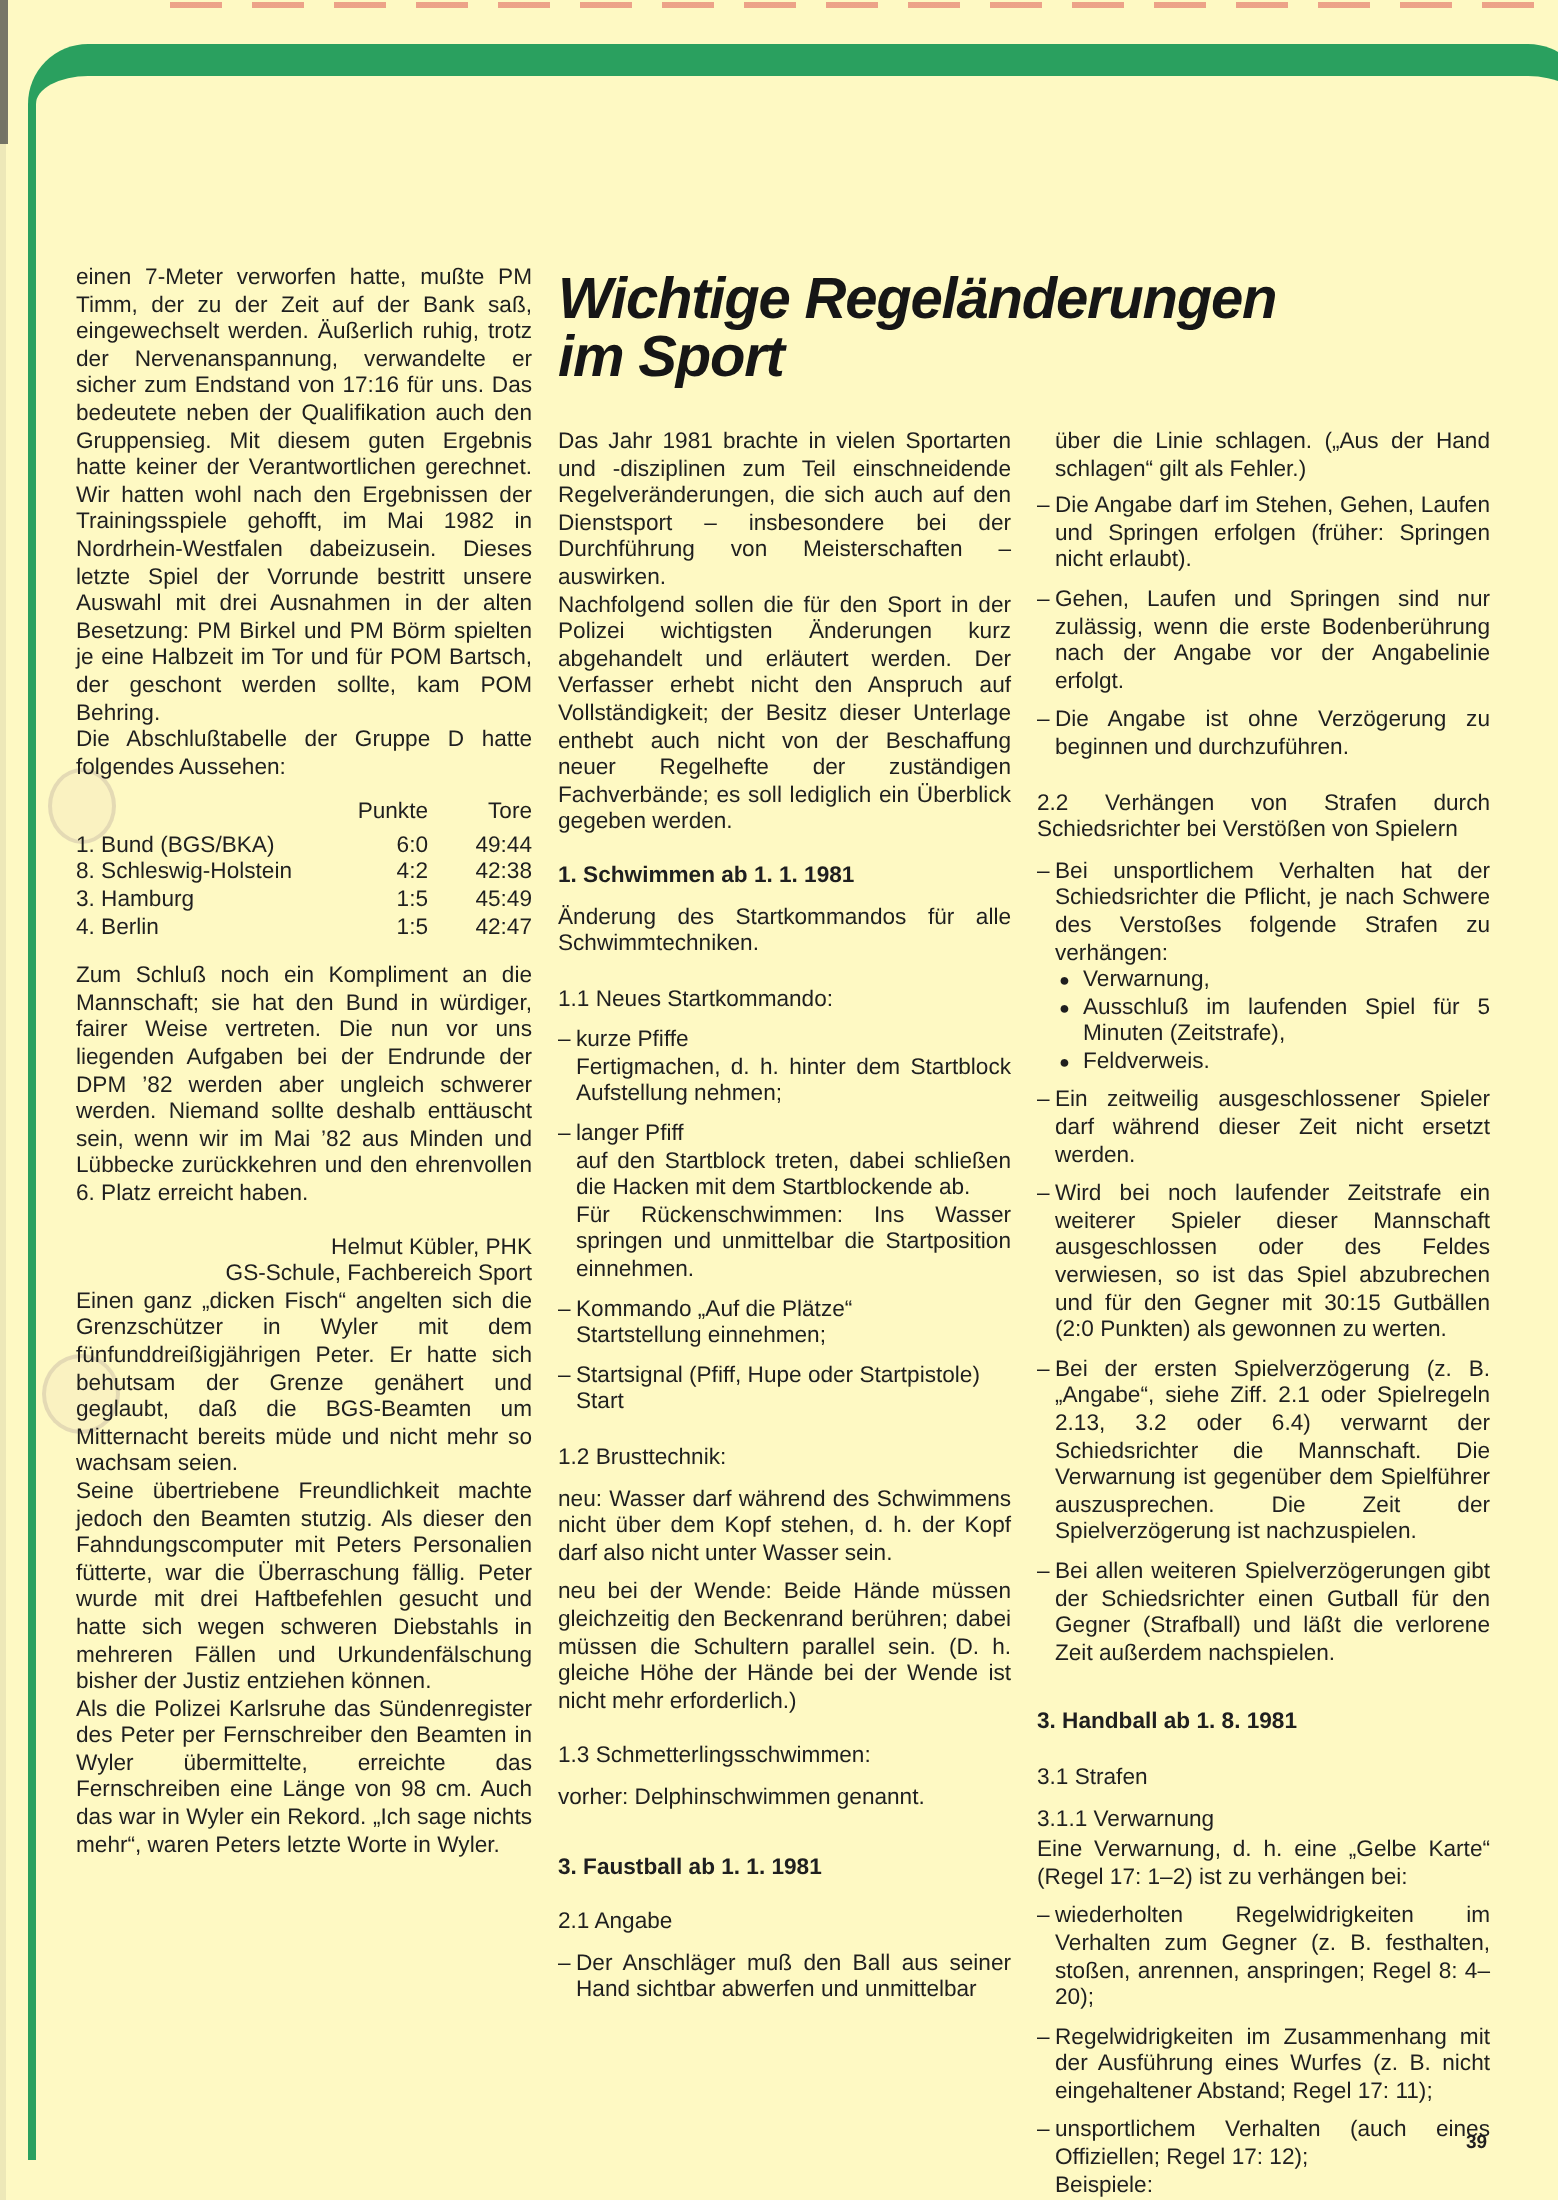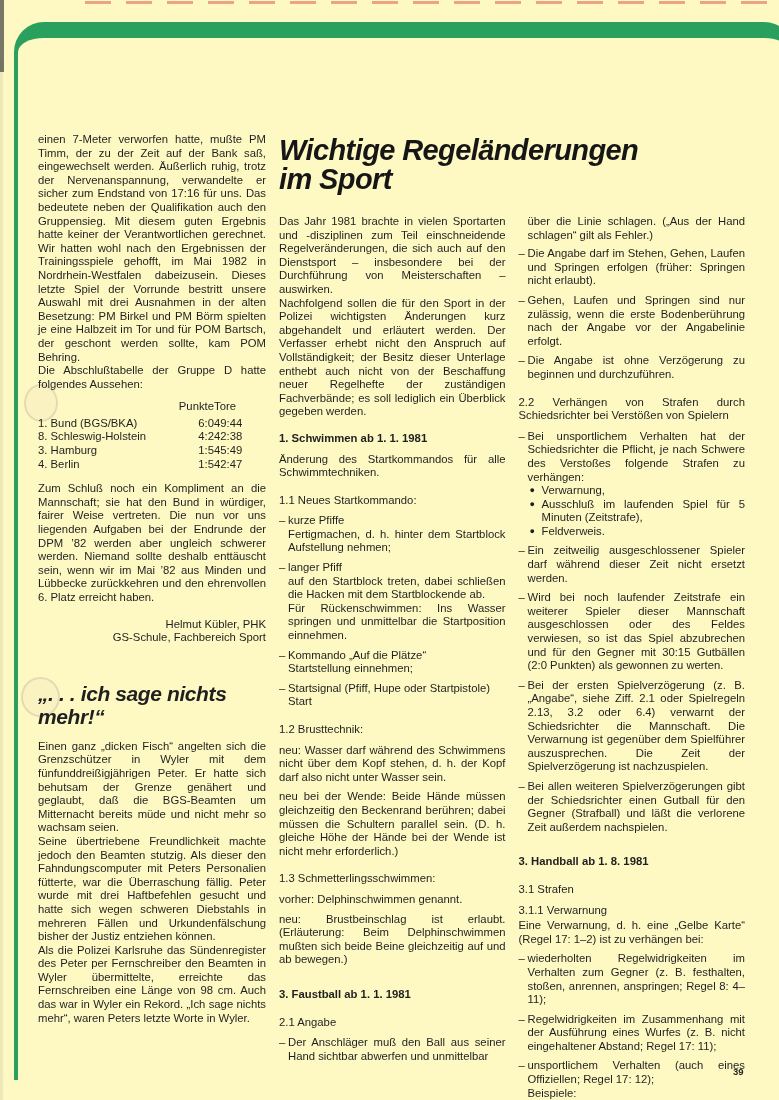--- a/index.html
+++ b/index.html
@@ -31,21 +31,21 @@
 
   p { margin:0; }
   .just { text-align:justify; }
   .prelines { white-space:pre-line; }
 
   
   .table { margin-top:9px; margin-bottom:11px; }
   .trow { display:flex; }
   .trow .team { flex:1; }
   .trow .pts { width:46px; text-align:right; }
-  .trow .tor { width:52px; }
+  .trow .tor { width:52px; text-align:right; }
   .thead { margin-bottom:3px; }
 
   .sig { text-align:right; margin-top:13px; }
 
   .story-title { font-size:21px; line-height:23px; font-weight:bold; font-style:italic;
     letter-spacing:-0.4px; margin:37px 0 12px 0; white-space:pre-line; }
 
   .title { font-size:29px; line-height:29px; font-weight:bold; font-style:italic;
     letter-spacing:-0.6px; margin:3px 0 21px 0; white-space:pre-line; color:#161616; }
 
@@ -113,22 +113,20 @@
         </div>
       </div>
 
       <p class="just">Zum Schluß noch ein Kompliment an die Mannschaft; sie hat den Bund in würdiger, fairer Weise vertreten. Die nun vor uns liegenden Aufgaben bei der Endrunde der DPM ’82 werden aber ungleich schwerer werden. Niemand sollte deshalb enttäuscht sein, wenn wir im Mai ’82 aus Minden und Lübbecke zurückkehren und den ehrenvollen 6. Platz erreicht haben.</p>
 
       <div class="sig">
         <div>Helmut Kübler, PHK</div>
         <div>GS-Schule, Fachbereich Sport</div>
       </div>
 
-      <h2 class="story-title">„. . . ich sage nichts
-mehr!“</h2>
       <p class="just">Einen ganz „dicken Fisch“ angelten sich die Grenzschützer in Wyler mit dem fünfunddreißigjährigen Peter. Er hatte sich behutsam der Grenze genähert und geglaubt, daß die BGS-Beamten um Mitternacht bereits müde und nicht mehr so wachsam seien.</p>
       <p class="just">Seine übertriebene Freundlichkeit machte jedoch den Beamten stutzig. Als dieser den Fahndungscomputer mit Peters Personalien fütterte, war die Überraschung fällig. Peter wurde mit drei Haftbefehlen gesucht und hatte sich wegen schweren Diebstahls in mehreren Fällen und Urkundenfälschung bisher der Justiz entziehen können.</p>
       <p class="just">Als die Polizei Karlsruhe das Sündenregister des Peter per Fernschreiber den Beamten in Wyler übermittelte, erreichte das Fernschreiben eine Länge von 98 cm. Auch das war in Wyler ein Rekord. „Ich sage nichts mehr“, waren Peters letzte Worte in Wyler.</p>
     </div>
 
     <div>
       <h1 class="title">Wichtige Regeländerungen
 im Sport</h1>
 
       <div class="article-cols">
@@ -162,21 +160,20 @@
             <span class="t prelines">Startsignal (Pfiff, Hupe oder Startpistole)
 Start</span>
           </div>
 
           <p class="h-ital">1.2 Brusttechnik:</p>
           <p class="mb6">neu: Wasser darf während des Schwimmens nicht über dem Kopf stehen, d. h. der Kopf darf also nicht unter Wasser sein.</p>
           <p>neu bei der Wende: Beide Hände müssen gleichzeitig den Beckenrand berühren; dabei müssen die Schultern parallel sein. (D. h. gleiche Höhe der Hände bei der Wende ist nicht mehr erforderlich.)</p>
 
           <p class="h-ital">1.3 Schmetterlingsschwimmen:</p>
           <p class="mb6">vorher: Delphinschwimmen genannt.</p>
-          <p>neu: Brustbeinschlag ist erlaubt. (Erläuterung: Beim Delphinschwimmen mußten sich beide Beine gleichzeitig auf und ab bewegen.)</p>
 
           <p class="h-bold" style="margin-top:21px;">3. Faustball ab 1. 1. 1981</p>
           <p class="h-ital">2.1 Angabe</p>
           <div class="b">
             <span class="m">–</span>
             <span class="t">Der Anschläger muß den Ball aus seiner Hand sichtbar abwerfen und unmittelbar</span>
           </div>
         </div>
 
         <div class="acol">
@@ -231,21 +228,21 @@
             <span class="t">Bei allen weiteren Spielverzögerungen gibt der Schiedsrichter einen Gutball für den Gegner (Strafball) und läßt die verlorene Zeit außerdem nachspielen.</span>
           </div>
 
           <p class="h-bold" style="margin-top:21px;">3. Handball ab 1. 8. 1981</p>
           <p class="h-ital">3.1 Strafen</p>
           <p class="h-plain">3.1.1 Verwarnung</p>
           <p class="mb6">Eine Verwarnung, d. h. eine „Gelbe Karte“ (Regel 17: 1–2) ist zu verhängen bei:</p>
 
           <div class="b">
             <span class="m">–</span>
-            <span class="t prelines">wiederholten Regelwidrigkeiten im Verhalten zum Gegner (z. B. festhalten, stoßen, anrennen, anspringen; Regel 8: 4–11);</span>
+            <span class="t prelines">wiederholten Regelwidrigkeiten im Verhalten zum Gegner (z. B. festhalten, stoßen, anrennen, anspringen; Regel 8: 4–20);</span>
           </div>
           <div class="b">
             <span class="m">–</span>
             <span class="t prelines">Regelwidrigkeiten im Zusammenhang mit der Ausführung eines Wurfes (z. B. nicht eingehaltener Abstand; Regel 17: 11);</span>
           </div>
           <div class="b">
             <span class="m">–</span>
             <span class="t">
               <span class="prelines">unsportlichem Verhalten (auch eines Offiziellen; Regel 17: 12);
 Beispiele:</span>

